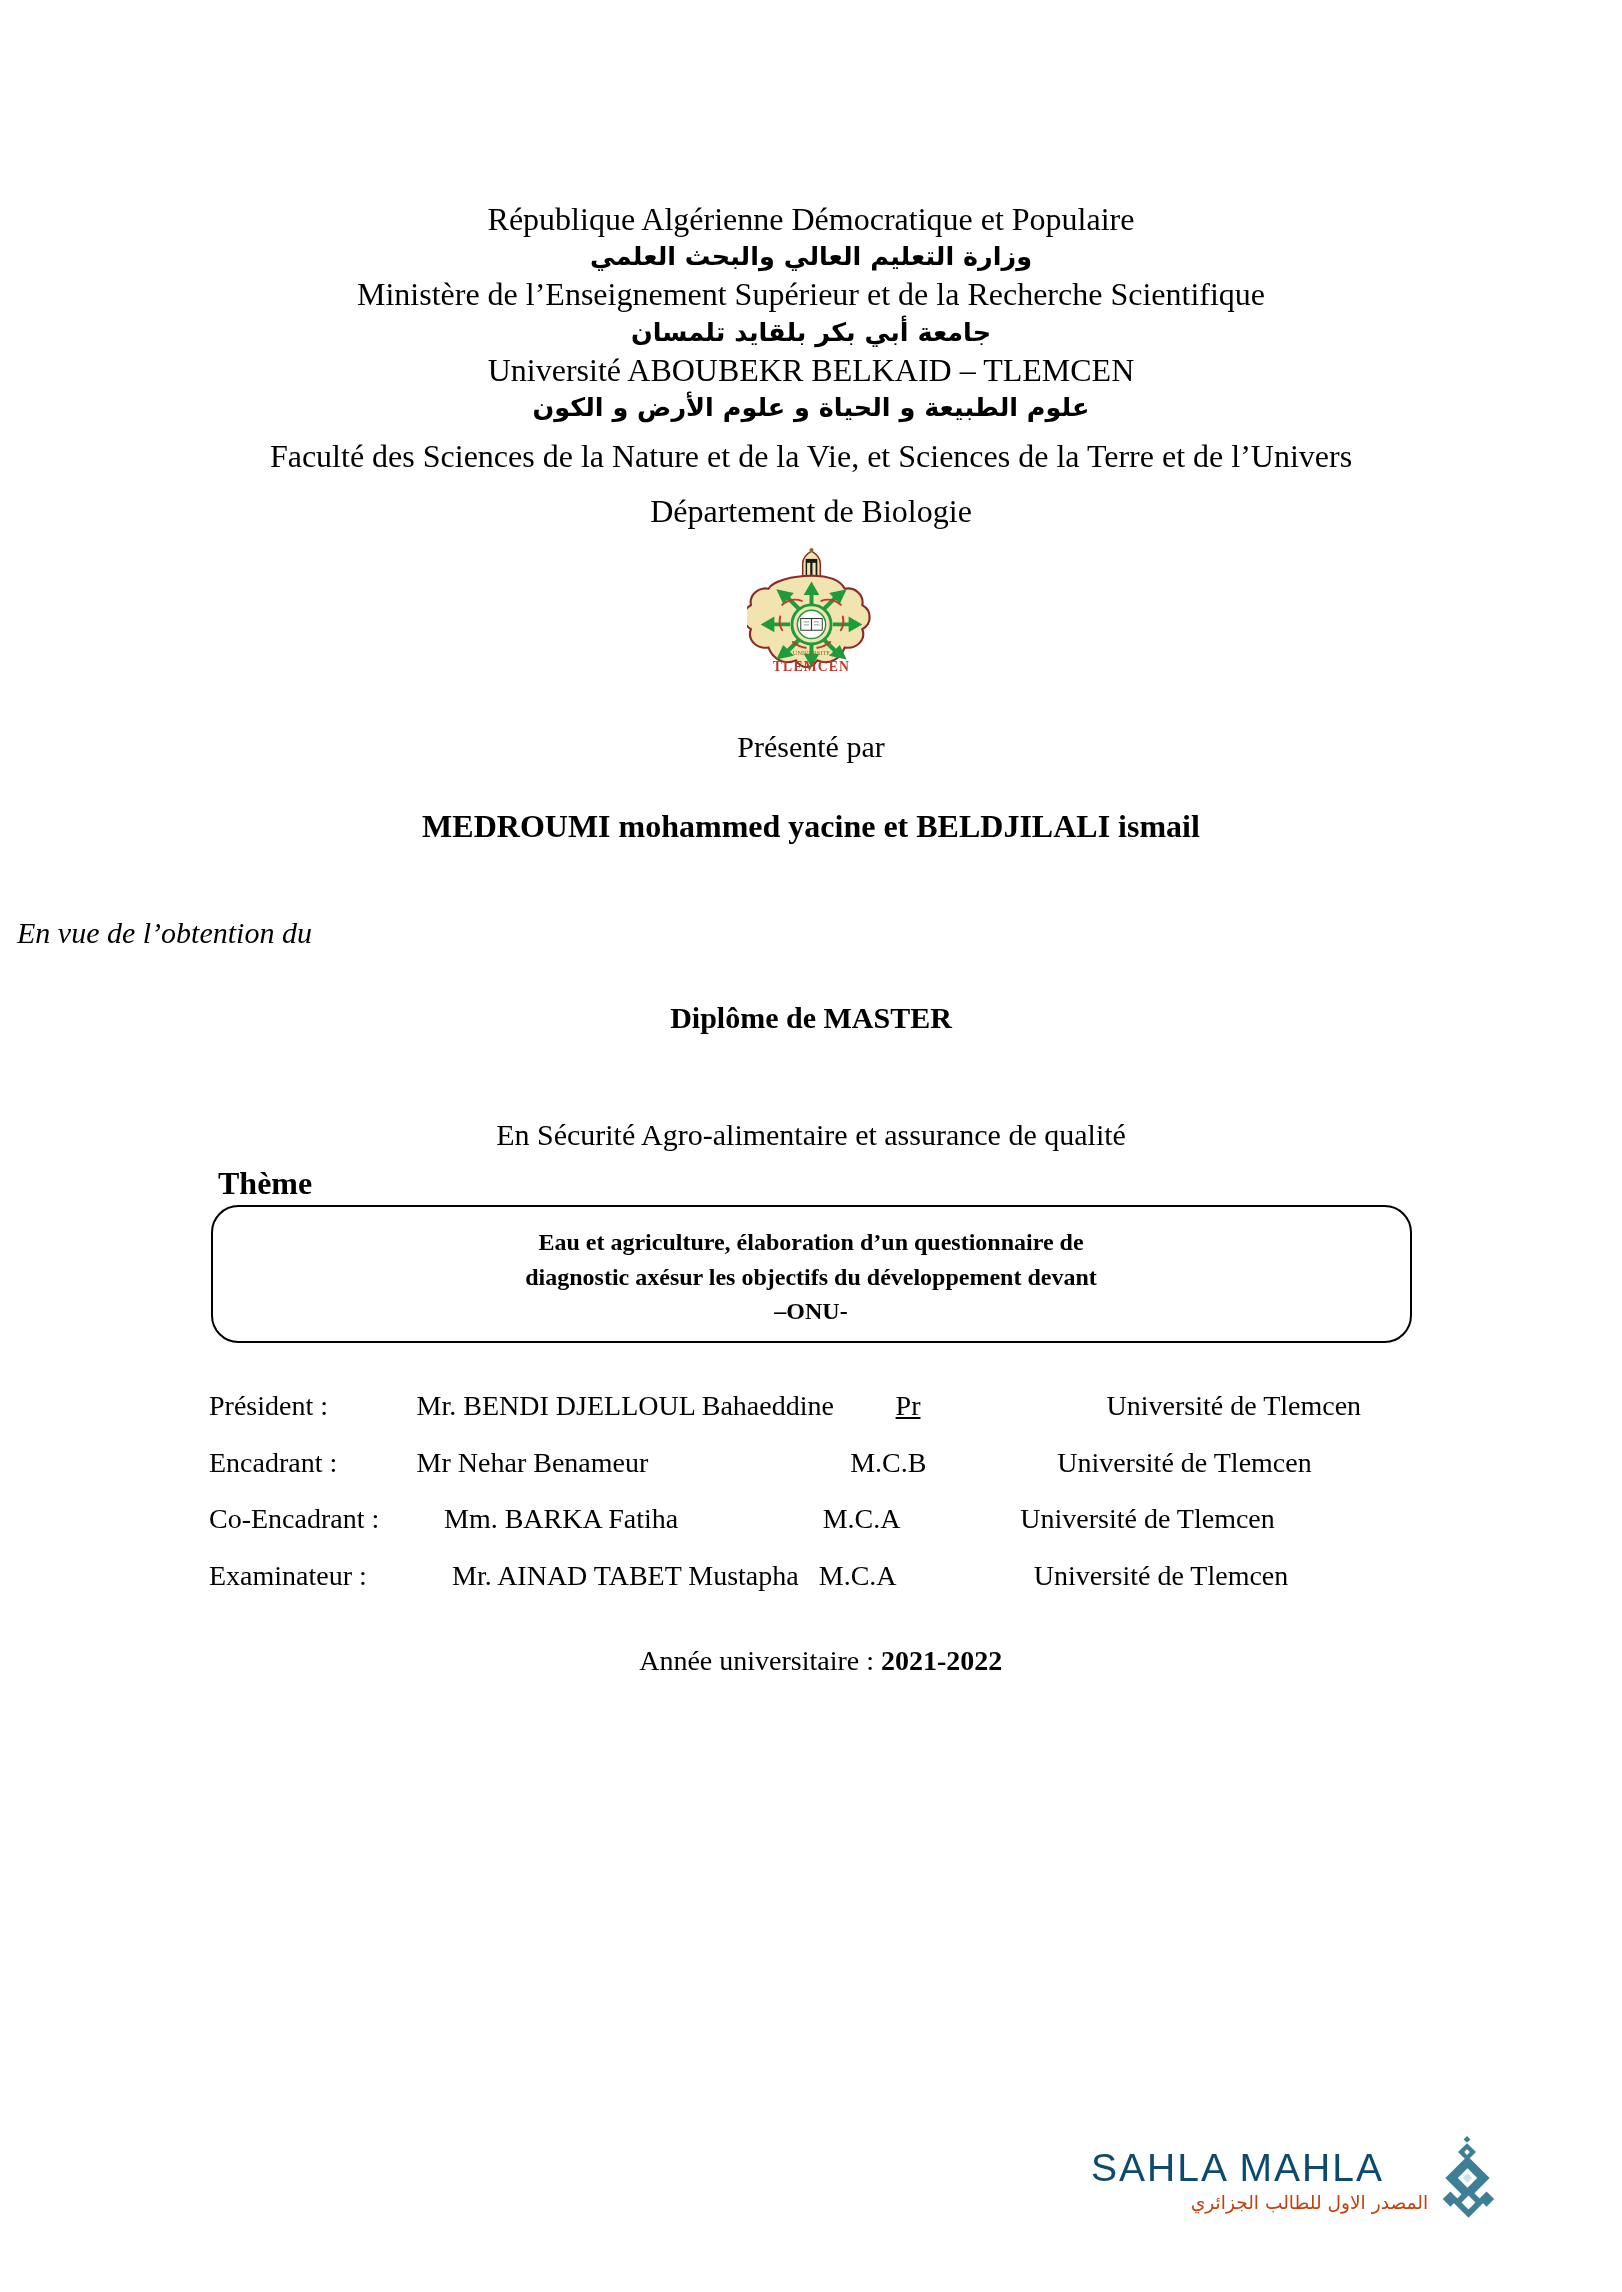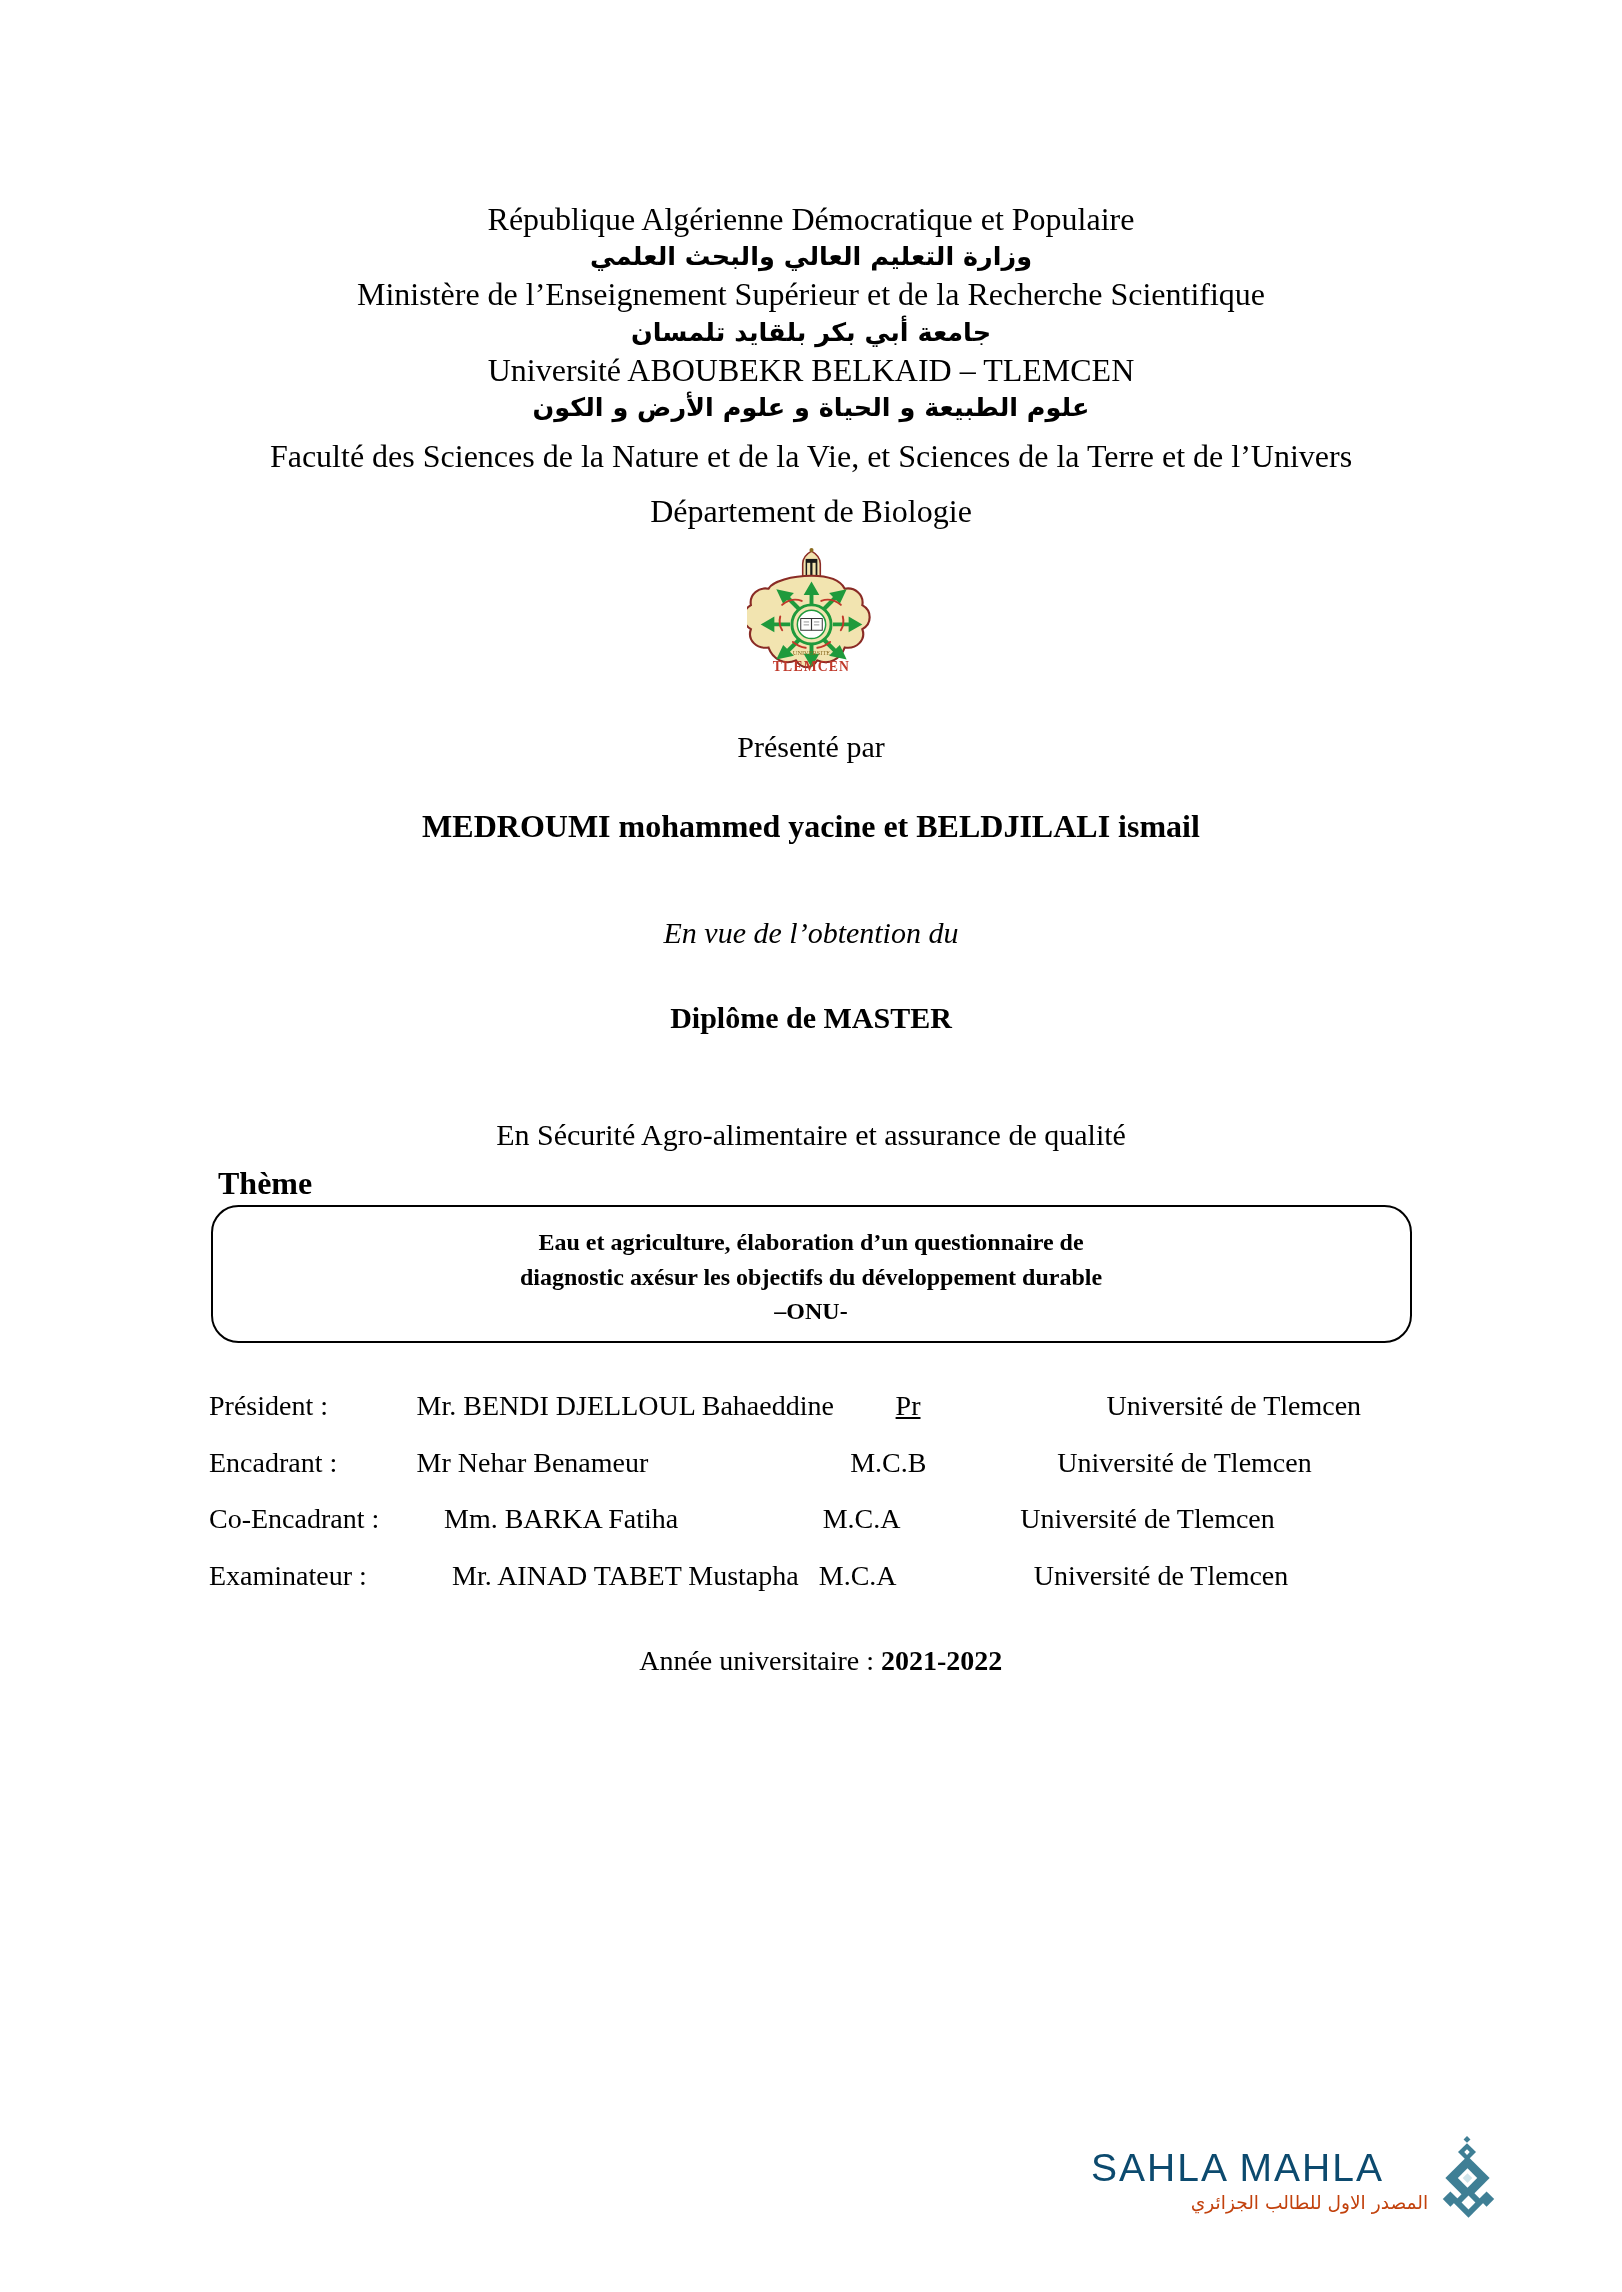--- a/index.html
+++ b/index.html
@@ -73,21 +73,20 @@
     font-size: 30px;
     margin-top: 37px;
   }
   .authors {
     text-align: center;
     font-size: 32px;
     font-weight: bold;
     margin-top: 44px;
   }
   .envue {
-    text-align: center;
     font-size: 30px;
     font-style: italic;
     margin-top: 71px;
   }
   .diplome {
     text-align: center;
     font-size: 30px;
     font-weight: bold;
     margin-top: 51px;
   }
@@ -297,21 +296,21 @@
 
   <div class="presente">Présenté par</div>
   <div class="authors">MEDROUMI mohammed yacine et BELDJILALI ismail</div>
   <div class="envue">En vue de l’obtention du</div>
   <div class="diplome">Diplôme de MASTER</div>
   <div class="specialite">En Sécurité Agro-alimentaire et assurance de qualité</div>
 
   <div class="theme-label">Thème</div>
   <div class="theme-box">
     <div class="theme-text">Eau et agriculture, élaboration d’un questionnaire de</div>
-    <div class="theme-text">diagnostic axésur les objectifs du développement durable</div>
+    <div class="theme-text">diagnostic axésur les objectifs du développement devant</div>
     <div class="theme-text">–ONU-</div>
   </div>
 
 
   <div class="jury">
     <div class="jury-row r1">
       <span class="j-role">Président :</span>
       <span class="j-name">Mr. BENDI DJELLOUL Bahaeddine</span>
       <span class="j-grade">Pr</span>
       <span class="j-univ">Université de Tlemcen</span>

